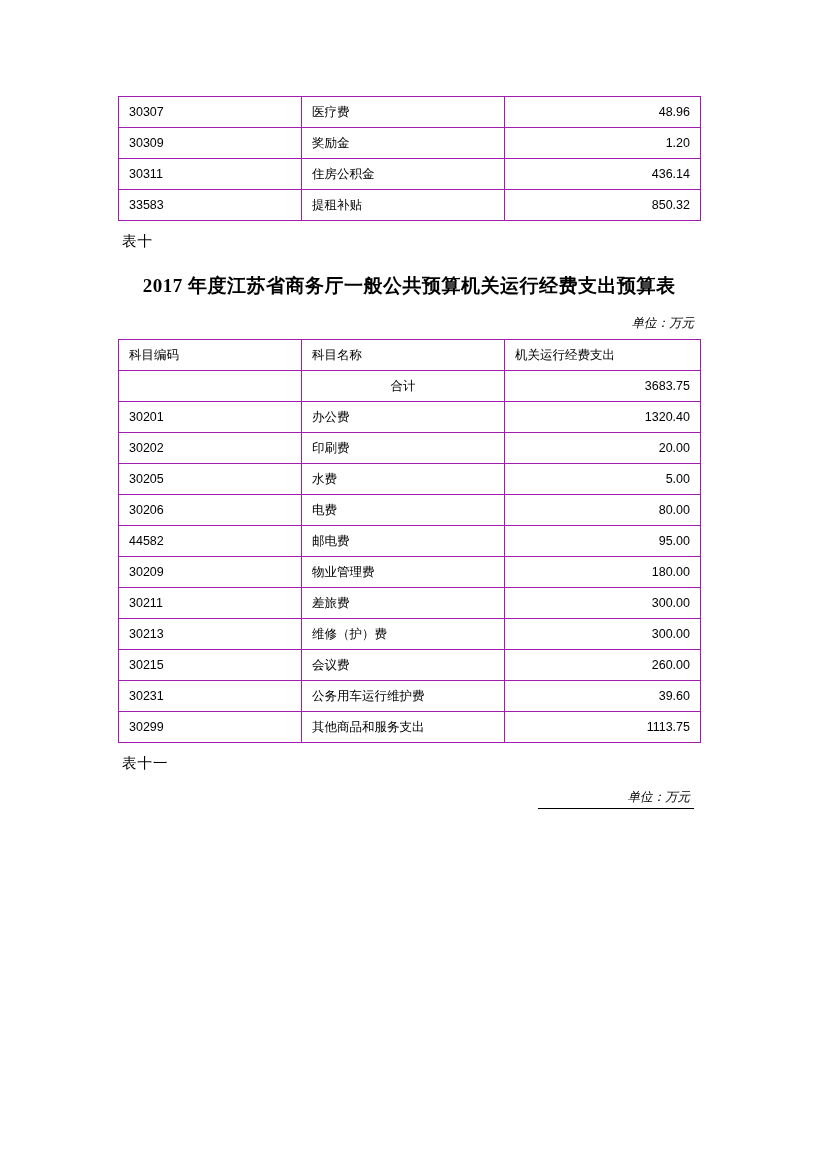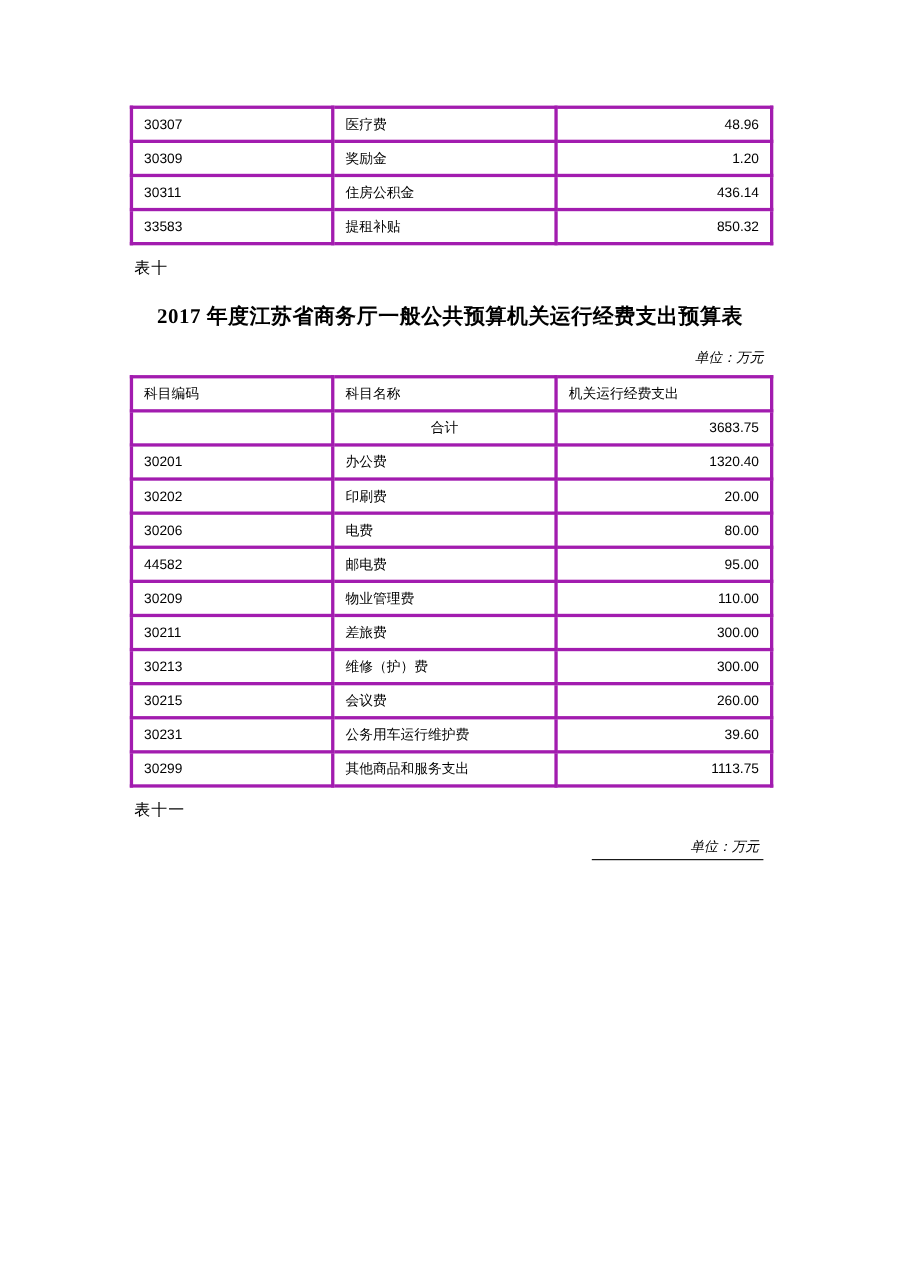--- a/index.html
+++ b/index.html
@@ -28,21 +28,21 @@
     top: 96px;
     width: 582px;
   }
 
   table.doc-table {
     border-collapse: collapse;
     width: 582px;
     table-layout: fixed;
   }
   table.doc-table td, table.doc-table th {
-    border: 3px solid #a21caf;
+    border: 1px solid #a21caf;
     font-family: "Liberation Sans", sans-serif;
     font-size: 12.5px;
     height: 31px;
     padding: 0 10px;
     box-sizing: border-box;
     font-weight: normal;
     margin-top: 41px;
   }
   .col-code { width: 183px; }
   .col-name { width: 203px; }
@@ -170,33 +170,38 @@
           <td class="cell-code">30201</td>
           <td class="cell-name">办公费</td>
           <td class="cell-val">1320.40</td>
         </tr>
         <tr>
           <td class="cell-code">30202</td>
           <td class="cell-name">印刷费</td>
           <td class="cell-val">20.00</td>
         </tr>
         <tr>
+          <td class="cell-code">30205</td>
+          <td class="cell-name">水费</td>
+          <td class="cell-val">5.00</td>
+        </tr>
+        <tr>
           <td class="cell-code">30206</td>
           <td class="cell-name">电费</td>
           <td class="cell-val">80.00</td>
         </tr>
         <tr>
           <td class="cell-code">44582</td>
           <td class="cell-name">邮电费</td>
           <td class="cell-val">95.00</td>
         </tr>
         <tr>
           <td class="cell-code">30209</td>
           <td class="cell-name">物业管理费</td>
-          <td class="cell-val">110.00</td>
+          <td class="cell-val">180.00</td>
         </tr>
         <tr>
           <td class="cell-code">30211</td>
           <td class="cell-name">差旅费</td>
           <td class="cell-val">300.00</td>
         </tr>
         <tr>
           <td class="cell-code">30213</td>
           <td class="cell-name">维修（护）费</td>
           <td class="cell-val">300.00</td>

